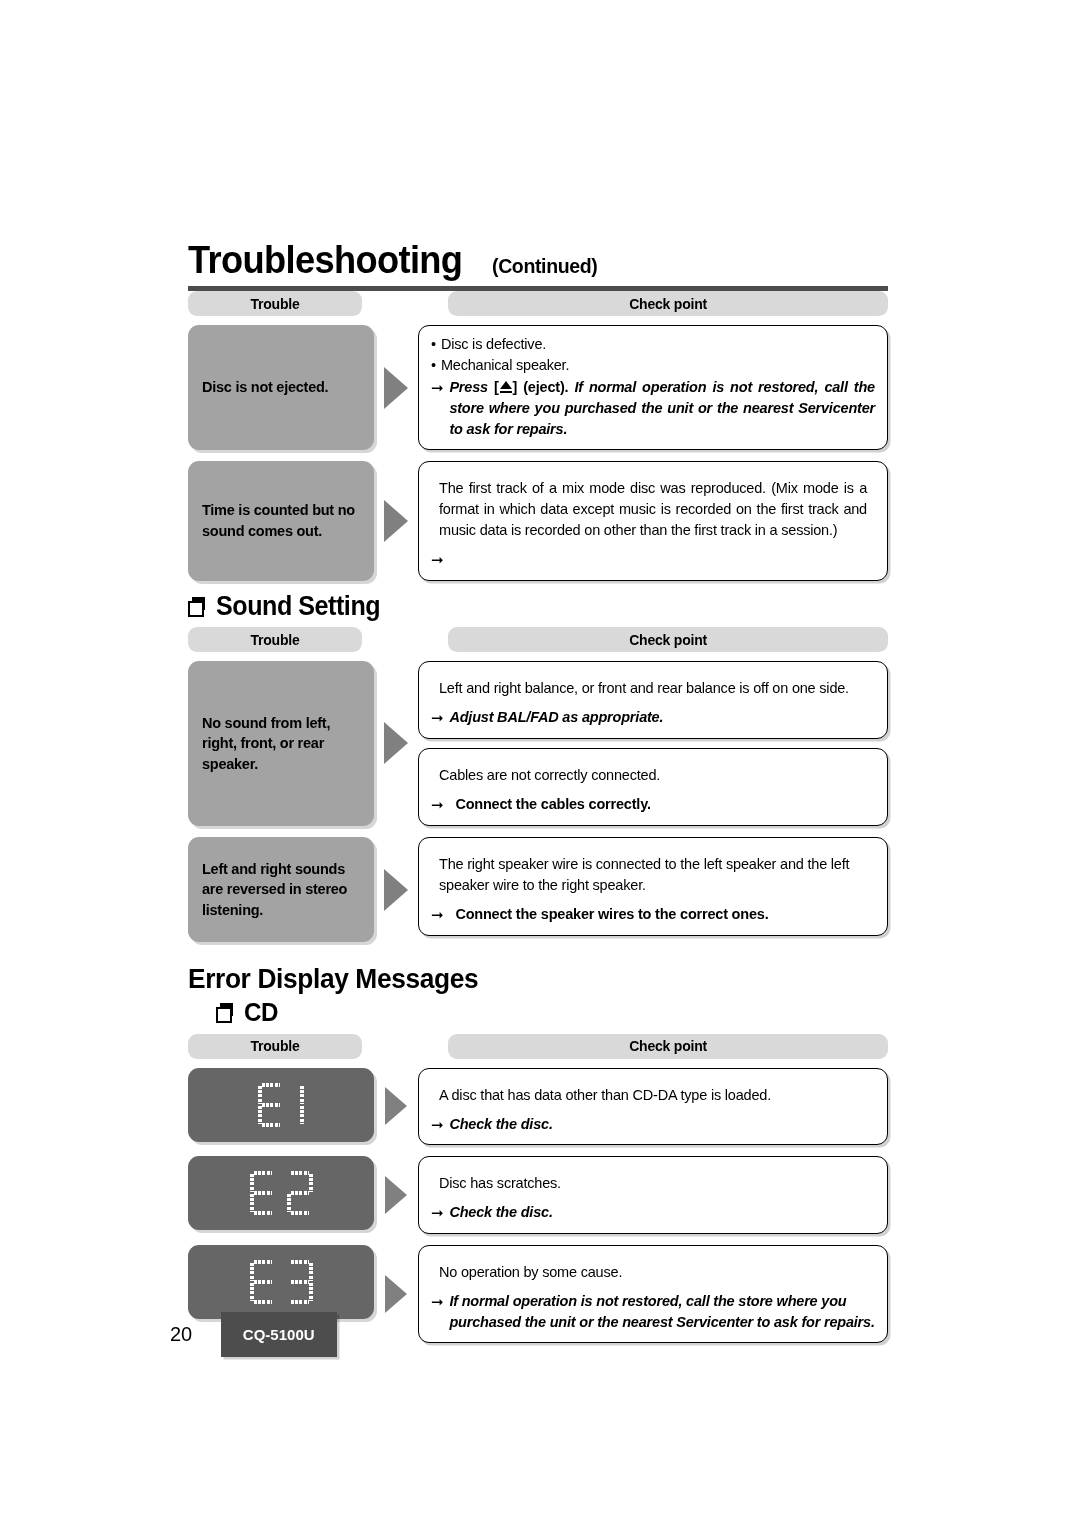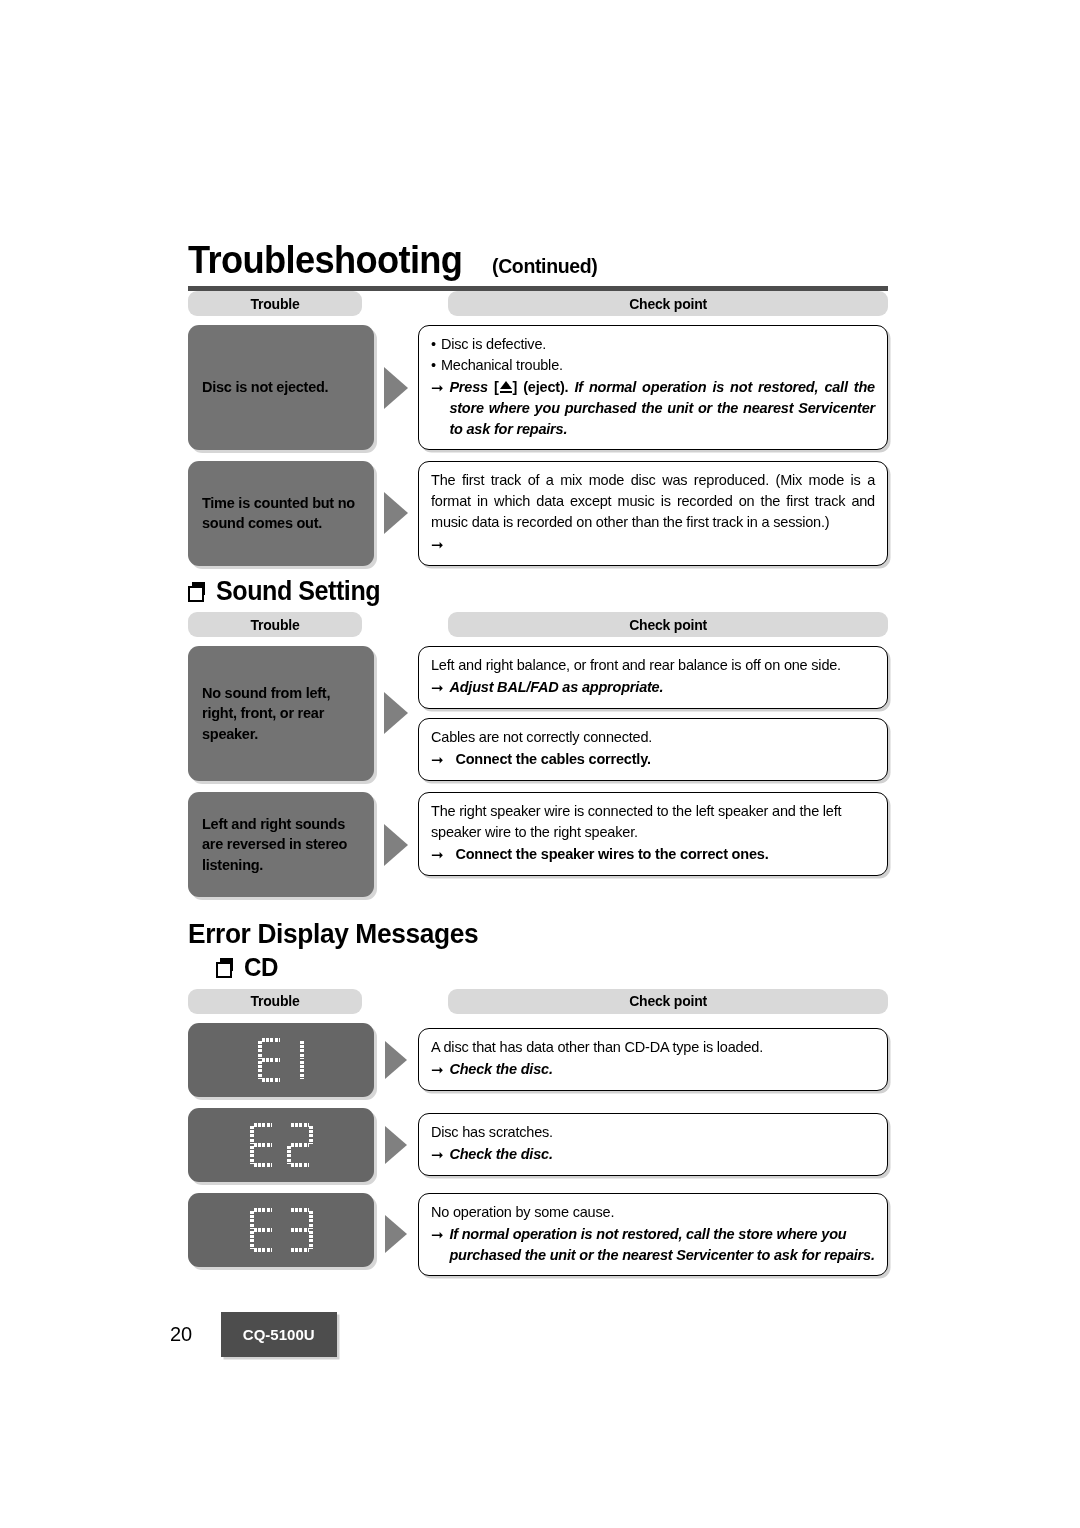--- a/index.html
+++ b/index.html
@@ -133,21 +133,21 @@
 
   
   .trow {
     display: flex;
     align-items: stretch;
     margin-bottom: 11px;
   }
   .tcell {
     width: 186px;
     flex: 0 0 186px;
-    background: #737373;
+    background: #a3a3a3;
     border-radius: 11px;
     box-shadow: 3px 3px 0 rgba(0,0,0,0.16);
     display: flex;
     align-items: center;
     padding: 22px 14px;
     box-sizing: border-box;
     font-size: 14.5px;
     font-weight: bold;
     line-height: 1.42;
     letter-spacing: -0.25px;
@@ -187,21 +187,21 @@
     border: 1.6px solid #000;
     border-radius: 11px;
     background: #fff;
     box-shadow: 2.5px 2.5px 0 rgba(0,0,0,0.18);
     padding: 8px 12px 9px 12px;
     box-sizing: border-box;
     font-size: 14.5px;
     line-height: 1.45;
     letter-spacing: -0.2px;
   }
-  .cbox p { margin: 0; }
+  .cbox p { margin: 8px; }
   .cbox .just { text-align: justify; text-align-last: left; }
 
   .bullet-line {
     display: flex;
     gap: 5px;
   }
   .bullet-line .dot { flex: 0 0 auto; }
 
   .act {
     display: flex;
@@ -331,21 +331,21 @@
         <span class="tri"></span>
       </div>
       <div class="ccol">
         <div class="cbox">
           <div class="bullet-line">
             <span class="dot">•</span>
             <span>Disc is defective.</span>
           </div>
           <div class="bullet-line">
             <span class="dot">•</span>
-            <span>Mechanical trouble.</span>
+            <span>Mechanical speaker.</span>
           </div>
           <div class="act">
             <span class="ar">➞</span>
             <span class="txt just"><span style="font-style:italic;">Press</span><span style="font-style:normal;">&nbsp;[<span class="eject-sym"></span>]&nbsp;</span><span style="font-style:normal;">(eject).</span>&nbsp;<span>If normal operation is not restored, call the store where you purchased the unit or the nearest Servicenter to ask for repairs.</span></span>
           </div>
         </div>
       </div>
     </div>
 
     <div class="trow">

